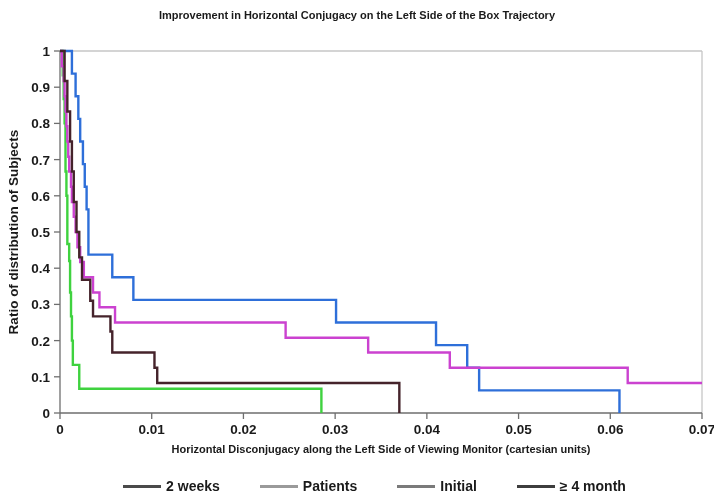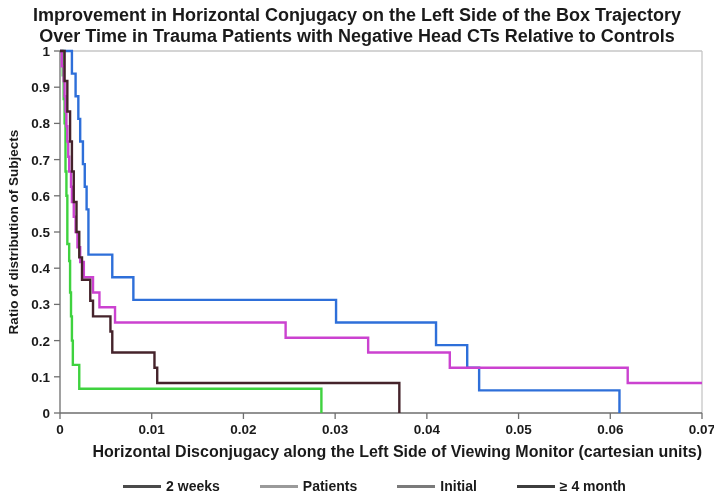--- a/index.html
+++ b/index.html
@@ -1,41 +1,40 @@
 <!DOCTYPE html>
 <html><head>
 <meta charset="utf-8">
 <style>
   html,body{margin:0;padding:0;background:#ffffff;}
   .canvas{position:relative;width:714px;height:500px;background:#ffffff;
           font-family:"Liberation Sans",sans-serif;color:#1a1a1a;overflow:hidden;}
   .title{position:absolute;top:5px;left:0;right:0;text-align:center;
-         font-weight:bold;font-size:18px;line-height:21px;color:#1a1a1a;}
+         font-weight:bold;font-size:11px;line-height:21px;color:#1a1a1a;}
   .ylabel{position:absolute;top:0;left:0;width:364px;text-align:center;
           font-weight:bold;font-size:13.5px;transform-origin:0 0;
           transform:translate(6px,414px) rotate(-90deg);}
-  .xlabel{position:absolute;top:443px;left:60px;width:642px;text-align:right;
-          font-weight:bold;font-size:16px;}
+  .xlabel{position:absolute;top:443px;left:60px;width:642px;text-align:center;
+          font-weight:bold;font-size:11px;}
   .plot-svg{position:absolute;top:0;left:0;}
   .plot-svg text{font-family:"Liberation Sans",sans-serif;font-weight:bold;
                  font-size:13.5px;fill:#1a1a1a;}
   .legend{position:absolute;top:478px;left:0;right:0;display:flex;
           justify-content:center;align-items:center;gap:40px;
           font-size:14px;font-weight:bold;padding-left:35px;}
   .legend-item{display:flex;align-items:center;}
   .legend-dash{display:inline-block;width:38px;height:3px;margin-right:5px;background:#555;}
 </style>
 </head>
 <body>
 
 <div class="canvas">
 
   <div class="title">
     <div>Improvement in Horizontal Conjugacy on the Left Side of the Box Trajectory</div>
-    <div>Over Time in Trauma Patients with Negative Head CTs Relative to Controls</div>
   </div>
 
   <div class="ylabel">Ratio of distribution of Subjects</div>
 
   <svg class="plot-svg" id="plot" width="714" height="476">
       <line x1="60" y1="51" x2="702" y2="51" stroke="#c6c6c6" stroke-width="1.3"></line>
       <line x1="702" y1="51" x2="702" y2="413" stroke="#c6c6c6" stroke-width="1.3"></line>
       <line x1="60" y1="51" x2="60" y2="413" stroke="#6e6e6e" stroke-width="1.3"></line>
       <line x1="60" y1="413" x2="702" y2="413" stroke="#6e6e6e" stroke-width="1.3"></line>
       <line x1="60" y1="413" x2="60" y2="419" stroke="#6e6e6e" stroke-width="1.3"></line>

